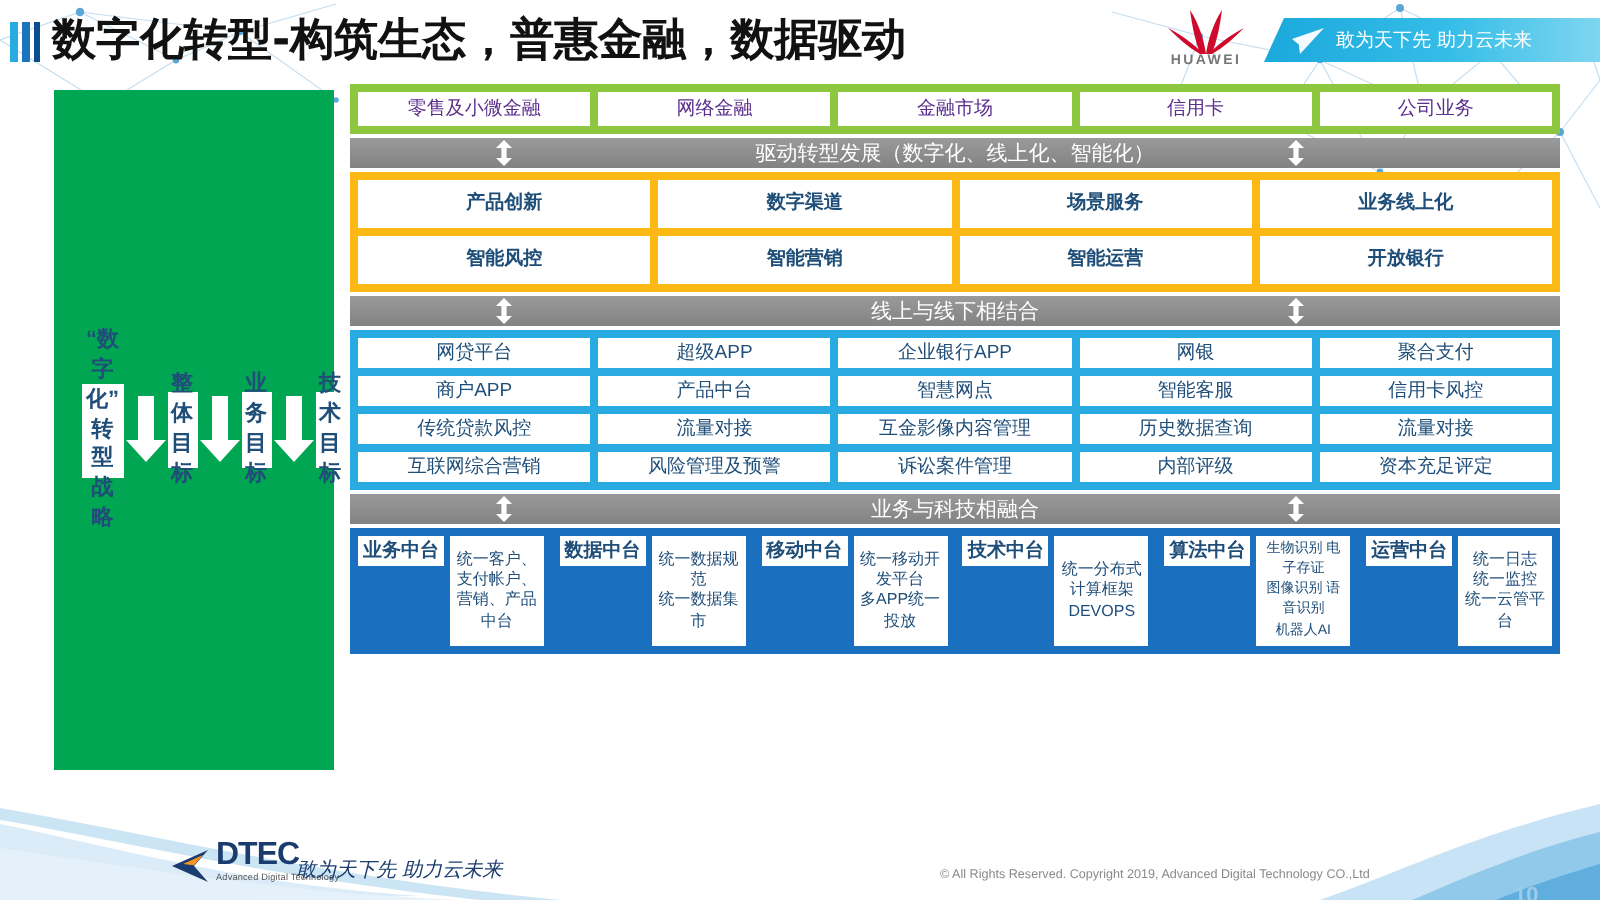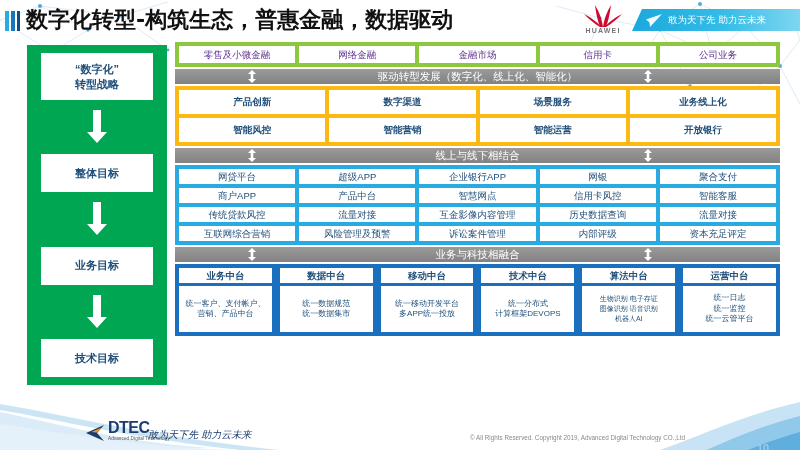--- a/index.html
+++ b/index.html
@@ -72,21 +72,21 @@
     width: 800px; height: 360px;
     z-index: 2;
   }
 
   
   .strategy-col {
     position: absolute; left: 27px; top: 3px;
     width: 140px; height: 340px;
     background: #00A651;
     padding: 8px 14px;
-    display: flex; flex-direction: column; align-items: center;
+    display: flex; flex-direction: row; align-items: center;
   }
   .strat-box {
     width: 100%; background: #ffffff;
     color: #1F4E79; font-size: 11px; font-weight: bold;
     display: flex; align-items: center; justify-content: center;
     text-align: center; line-height: 1.35;
     padding: 6px 2px;
   }
   .strat-box.tall { height: 47px; }
   .strat-box.norm { height: 38px; }
@@ -132,21 +132,21 @@
     text-align: center;
     font-size: 9.5px; color: #1F4E79;
     padding: 2px 1px; line-height: 1.2;
   }
   .band.green .cell  { height: 17px; color: #5B2D8E; }
   .band.orange .cell { height: 24px; color: #1F4E79; font-weight: bold; }
   .band.blue .cell   { height: 15px; color: #1F4E79; }
   .band.dblue .head  { height: 15px; font-weight: bold; }
   .band.dblue .detail{ min-height: 46px; align-items: center; font-size: 8px; padding: 2px 3px; }
 
-  .dcol { flex: 1 1 0; min-width: 0; display: flex; flex-direction: column; gap: 3px; }
+  .dcol { flex: 1 1 0; min-width: 0; display: flex; flex-direction: row; gap: 3px; }
   .dcol + .dcol { margin-left: 4px; }
   .dcol .cell { width: 100%; }
   .detail-lines { display: block; width: 100%; }
   .detail-lines span { display: block; line-height: 1.3; }
   .detail.left-align { justify-content: flex-start; text-align: left; }
   .detail.left-align .detail-lines span { text-align: center; }
   .detail.tiny .detail-lines span { font-size: 7px; line-height: 1.45; }
 
   
   .footer {
@@ -337,22 +337,22 @@
           <div class="cell">网贷平台</div>
           <div class="cell">超级APP</div>
           <div class="cell">企业银行APP</div>
           <div class="cell">网银</div>
           <div class="cell">聚合支付</div>
         </div>
         <div class="row">
           <div class="cell">商户APP</div>
           <div class="cell">产品中台</div>
           <div class="cell">智慧网点</div>
+          <div class="cell">智能客服</div>
           <div class="cell">信用卡风控</div>
-          <div class="cell">智能客服</div>
         </div>
         <div class="row">
           <div class="cell">传统贷款风控</div>
           <div class="cell">流量对接</div>
           <div class="cell">互金影像内容管理</div>
           <div class="cell">历史数据查询</div>
           <div class="cell">流量对接</div>
         </div>
         <div class="row">
           <div class="cell">互联网综合营销</div>

